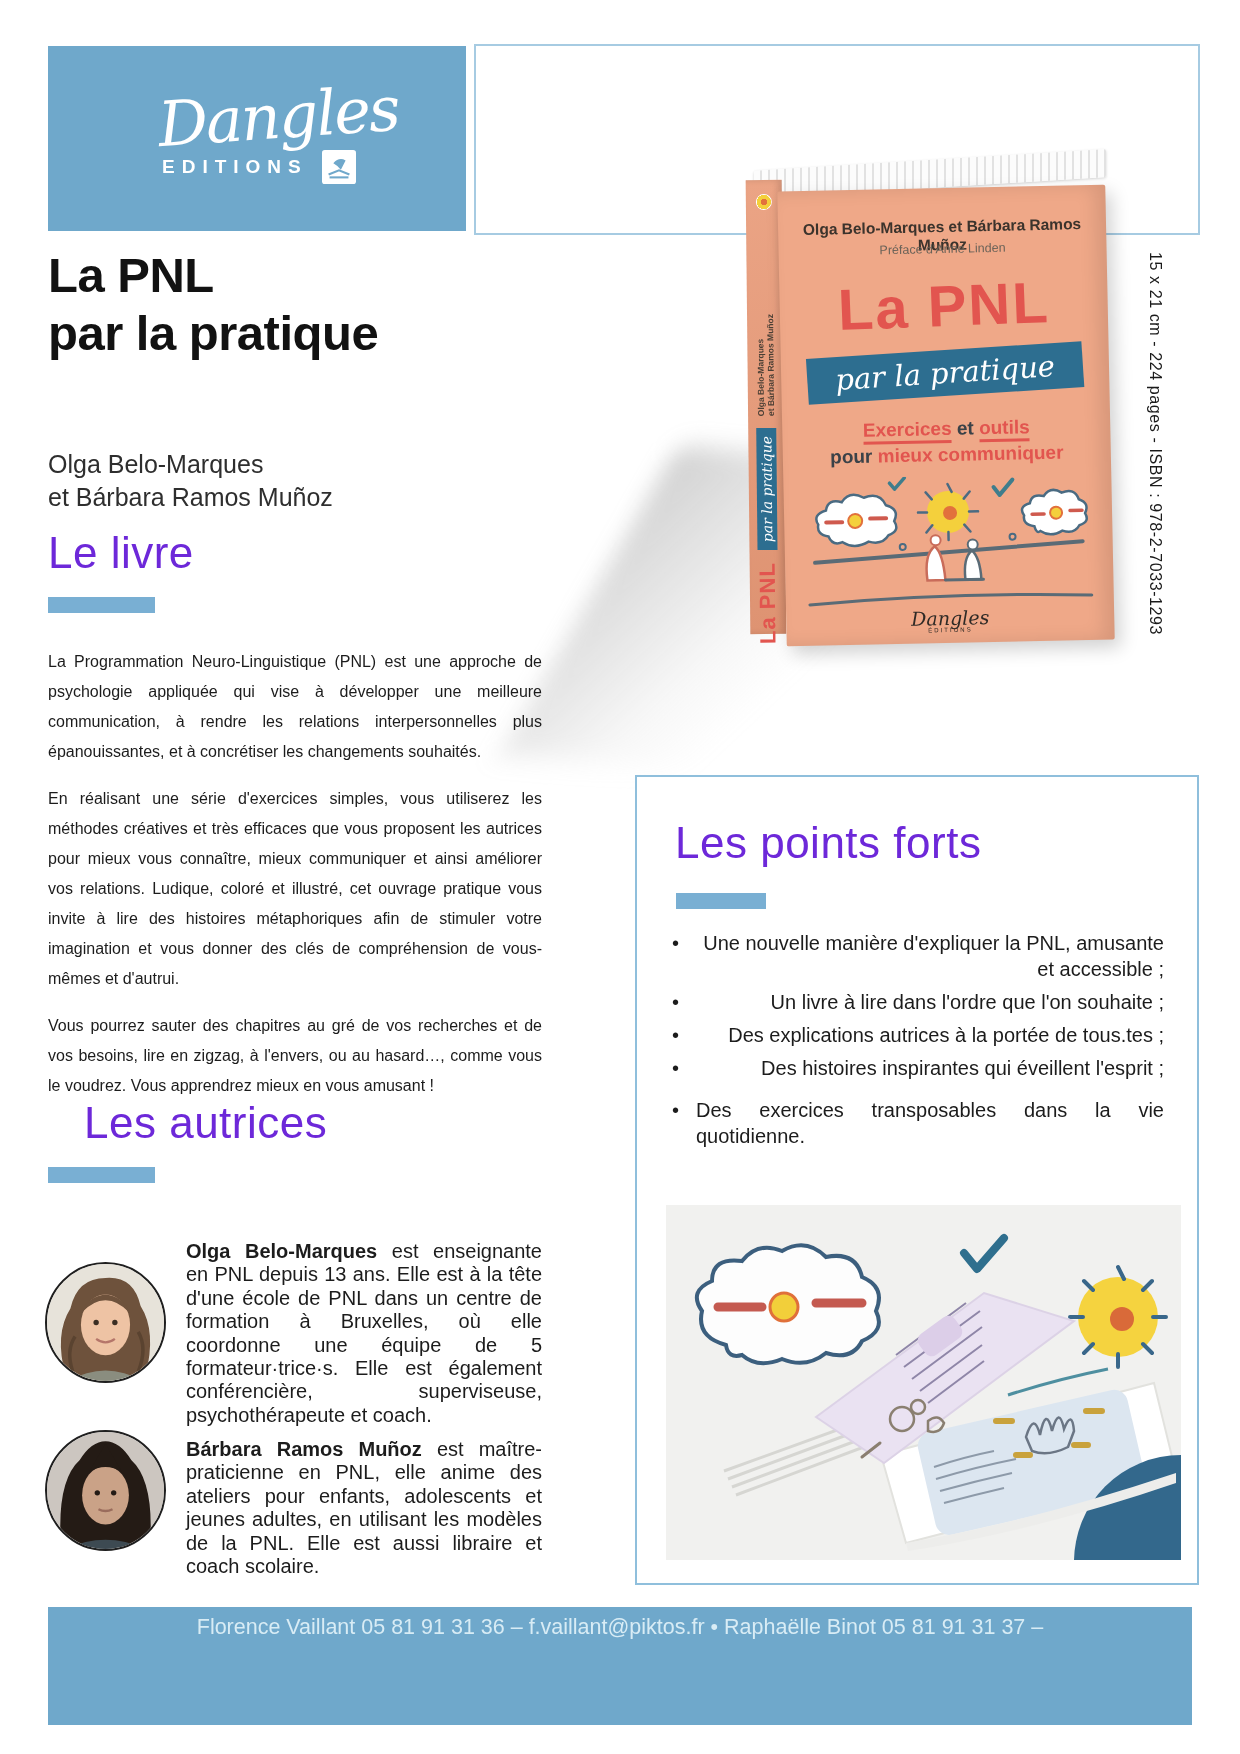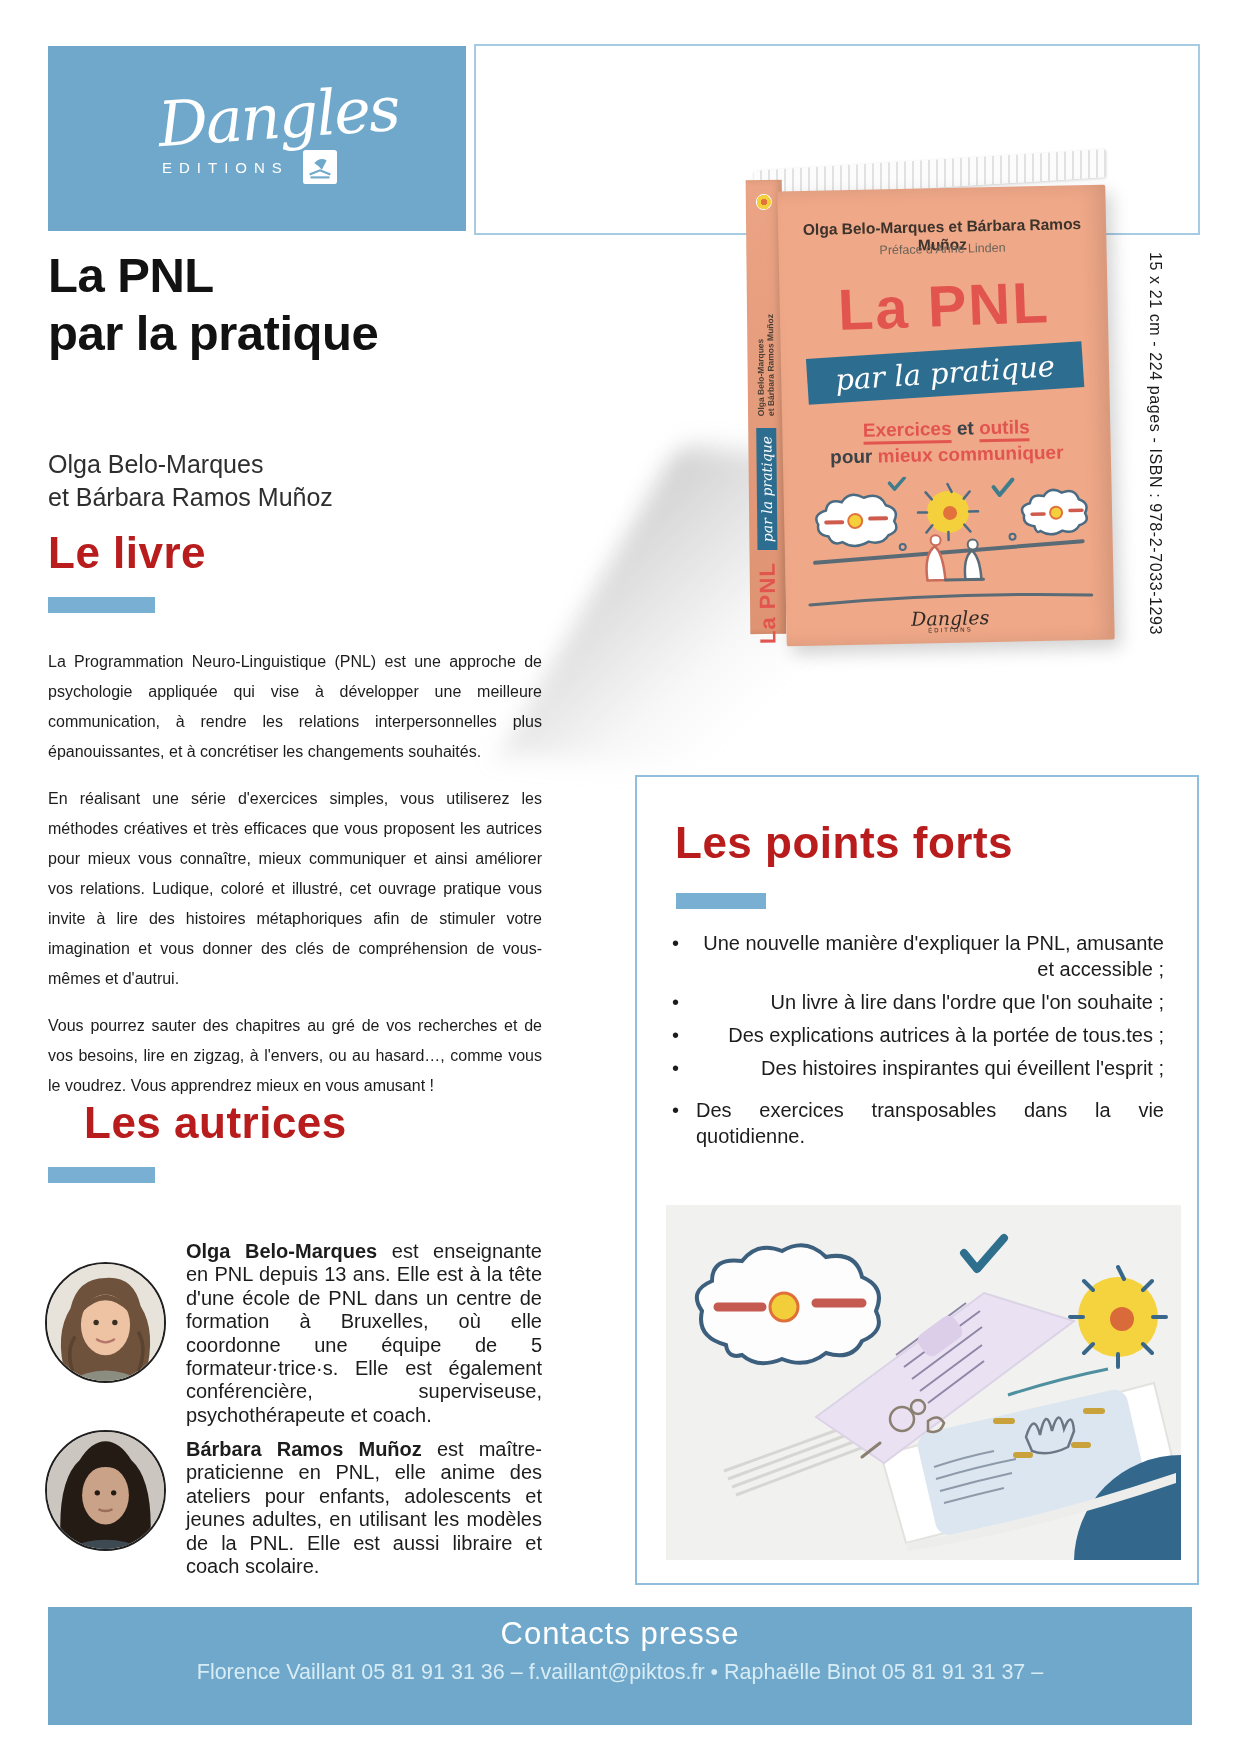--- a/index.html
+++ b/index.html
@@ -12,21 +12,21 @@
   .page{position:relative;width:1240px;height:1754px;background:#fff;overflow:hidden;
         font-family:"Liberation Sans",sans-serif;color:var(--text-dark);}
   .abs{position:absolute;}
 
   
   .logo-block{left:48px;top:46px;width:418px;height:185px;background:var(--band-blue);}
   .logo-inner{left:110px;top:40px;color:#fff;}
   .logo-script{font-family:"DejaVu Serif",serif;font-style:italic;font-size:62px;line-height:62px;
                letter-spacing:-2px;transform:rotate(-4deg);}
   .logo-subrow{display:flex;align-items:center;gap:14px;margin-top:2px;margin-left:4px;}
-  .logo-sub{font-size:15px;letter-spacing:7px;font-weight:400;}
+  .logo-sub{font-size:19px;letter-spacing:7px;font-weight:700;}
   .logo-icon{width:34px;height:34px;}
   .top-box{left:474px;top:44px;width:722px;height:187px;border:2px solid #A6CBE2;background:#fff;}
 
   
   .book-wrap{left:652px;top:148px;width:500px;height:510px;}
   .book-shadow{left:-70px;top:310px;width:300px;height:310px;
       background:linear-gradient(115deg,rgba(110,110,110,.32),rgba(190,190,190,.12) 55%,transparent 78%);
       filter:blur(12px);transform:skewX(-26deg) rotate(5deg);}
   .book-pages-top{left:102px;top:12px;width:352px;height:28px;transform:skewY(-3.5deg);
       background:repeating-linear-gradient(90deg,#fcfcfc 0 6px,#e2e2e2 6px 8px);
@@ -59,21 +59,21 @@
   .cv-pub{bottom:10px;width:100%;text-align:center;}
   .cv-pub-name{font-family:"DejaVu Serif",serif;font-style:italic;font-size:19px;color:#2F2A26;line-height:18px;}
   .cv-pub-sub{font-size:6px;letter-spacing:2px;color:#2F2A26;}
 
   .specs-vert{left:1146px;top:252px;writing-mode:vertical-rl;font-size:16px;letter-spacing:.6px;color:#1A1A1A;}
 
   
   .main-title{left:48px;top:246px;font-size:49px;line-height:58px;font-weight:bold;color:#121212;letter-spacing:-.5px;}
   .main-subtitle{left:48px;top:370px;width:432px;font-size:27px;line-height:34px;font-weight:bold;color:#141414;}
   .main-authors{left:48px;top:448px;font-size:25px;line-height:33px;color:#2E2E2E;}
-  .h-section{font-size:44px;color:#b91c1c;letter-spacing:.5px;font-weight:700;text-align:right;}
+  .h-section{font-size:44px;color:#6d28d9;letter-spacing:.5px;font-weight:400;text-align:right;}
   .h-livre{left:48px;top:528px;}
   .bar{height:16px;background:var(--bar-blue);}
   .bar1{left:48px;top:597px;width:107px;}
   .livre-paras{left:48px;top:630px;width:494px;}
   .body-p{margin:17px 0 11px;font-size:16px;line-height:30px;text-align:justify;color:#1C1C1C;}
   .h-autrices{left:48px;top:1098px;margin-left:36px;}
   .bar2{left:48px;top:1167px;width:107px;}
   .avatar{width:117px;height:117px;border-radius:50%;border:2px solid #1F1F1F;overflow:hidden;background:#ddd;}
   .avatar1{left:45px;top:1262px;}
   .avatar2{left:45px;top:1430px;}
@@ -282,17 +282,16 @@
       <circle cx="57" cy="52" r="2.3" fill="#241B15"></circle>
       <path d="M44,66 Q50,69 56,66" stroke="#9A6C5C" stroke-width="2" fill="none"></path>
       <path d="M16,100 Q50,84 84,100 Z" fill="#3D4A52"></path>
     </svg>
   </div>
   <p class="abs bio bio2">
     <b>Bárbara Ramos Muñoz</b> <span>est maître-praticienne en PNL, elle anime des ateliers pour enfants, adolescents et jeunes adultes, en utilisant les modèles de la PNL. Elle est aussi libraire et coach scolaire.</span>
   </p>
 
   <div class="abs footer">
-    <div class="footer-title">Contacts presse</div>
     <div class="footer-line first">Florence Vaillant 05 81 91 31 36 – f.vaillant@piktos.fr • Raphaëlle Binot 05 81 91 31 37 –</div>
   </div>
 
 </div>
 
 </body></html>

